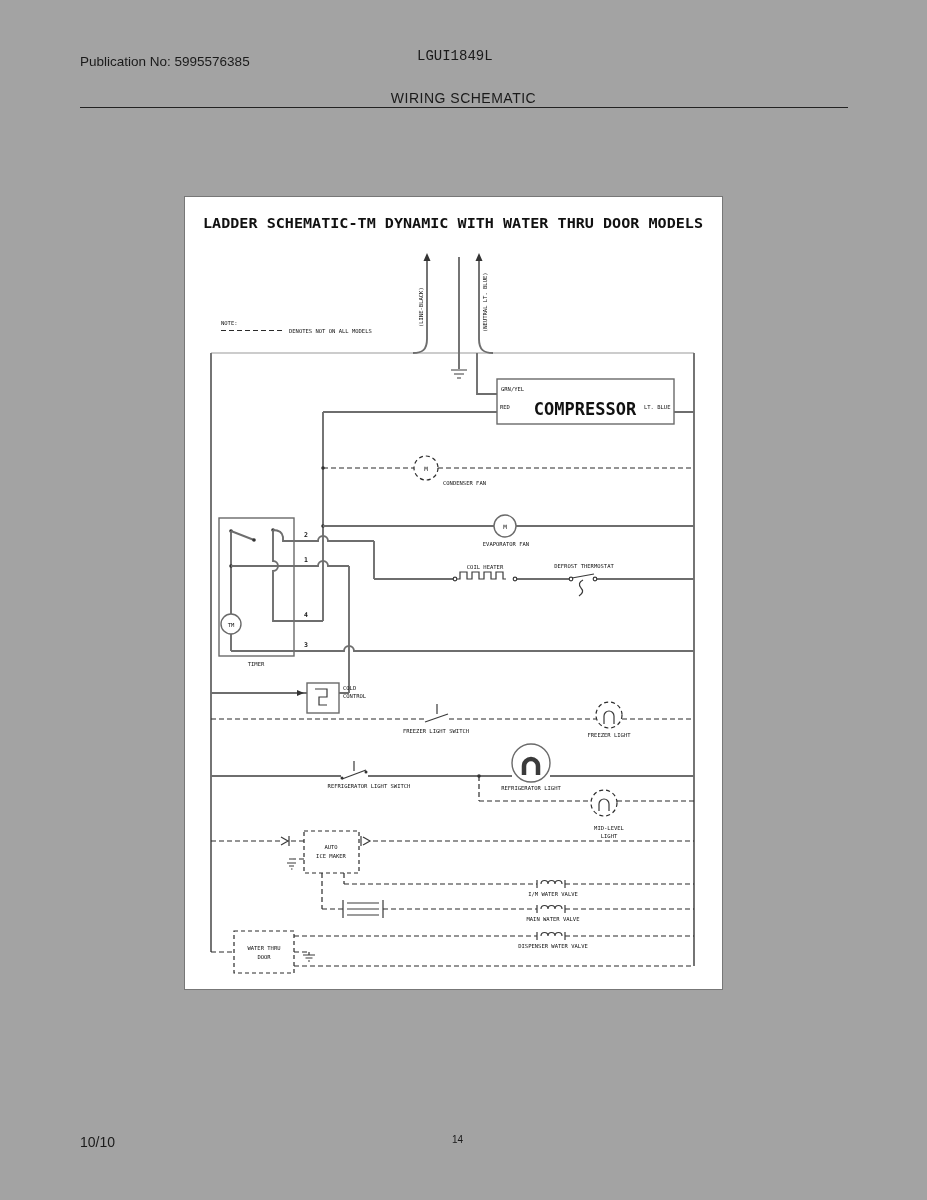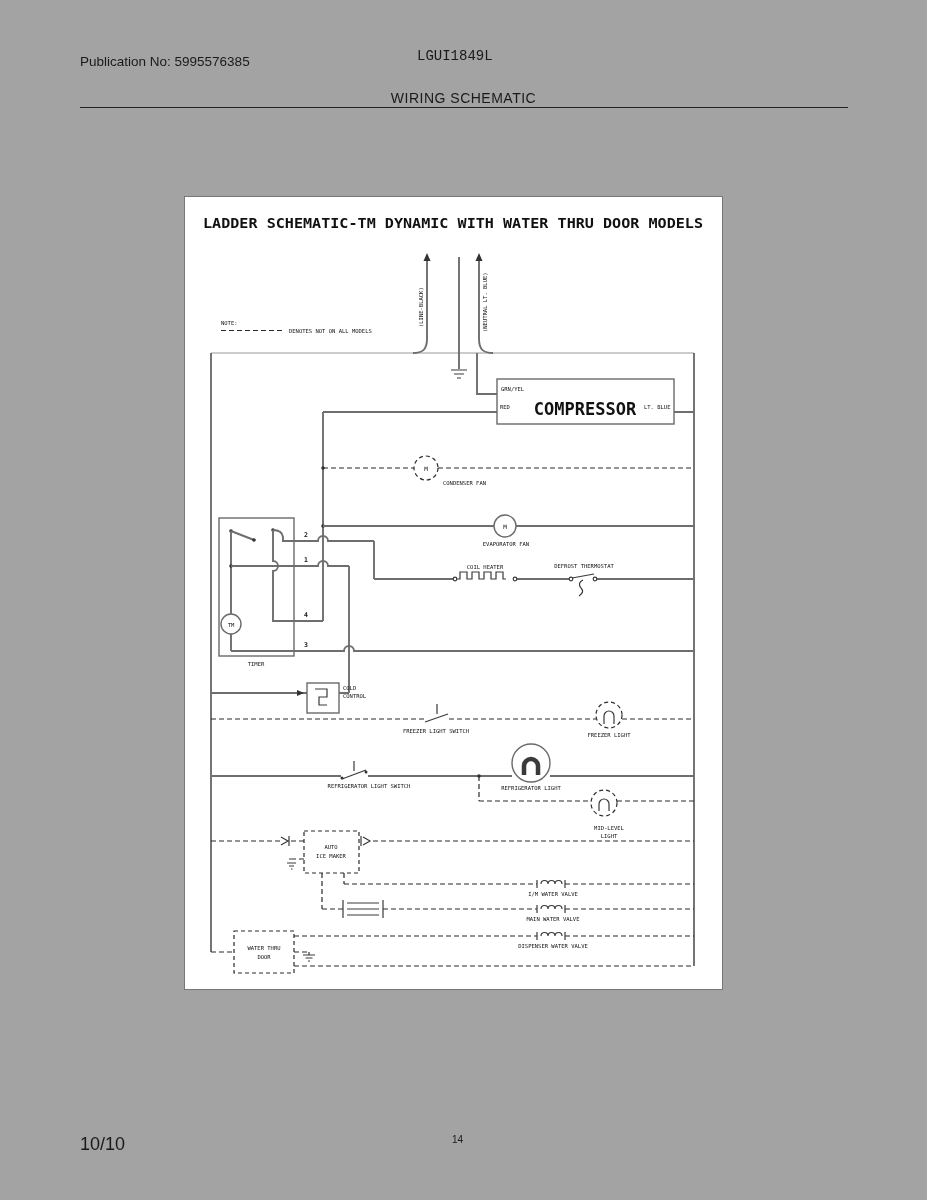--- a/index.html
+++ b/index.html
@@ -6,21 +6,21 @@
   .page{
     position:relative;width:927px;height:1200px;background:#a3a3a3;
     font-family:"Liberation Sans",sans-serif;color:#1a1a1a;overflow:hidden;
     margin:0 auto;
   }
   .hdr-pub{position:absolute;left:80px;top:54px;font-size:13.5px;}
   .hdr-model{position:absolute;left:417px;top:48px;font-size:14px;font-family:Liberation Mono, monospace;}
   .hdr-section{position:absolute;left:0;top:90px;width:100%;text-align:center;font-size:14px;letter-spacing:.5px;}
   .hdr-rule{position:absolute;left:80px;top:107px;width:768px;border-top:1.6px solid #222;}
   .schembox{position:absolute;left:184px;top:196px;width:537px;height:792px;border:1px solid #777;background:#fff;}
-  .ftr-left{position:absolute;left:80px;top:1134px;font-size:18px;}
+  .ftr-left{position:absolute;left:80px;top:1134px;font-size:14px;}
   .ftr-page{position:absolute;left:452px;top:1134px;font-size:10px;}
   svg text{font-family:"DejaVu Sans Mono",monospace;fill:#111;}
   .t-title{font-size:13.5px;font-weight:bold;}
   .t-big{font-size:17px;font-weight:bold;}
   .t-sm{font-size:6px;}
   .t-xs{font-size:5.5px;}
   .t-term{font-size:6.5px;font-weight:bold;}
   .w{stroke:#6e6e6e;stroke-width:1.9;fill:none;}
   .wt{stroke:#9a9a9a;stroke-width:1.2;fill:none;}
   .d{stroke:#2b2b2b;stroke-width:1.2;fill:none;stroke-dasharray:5,3;}

